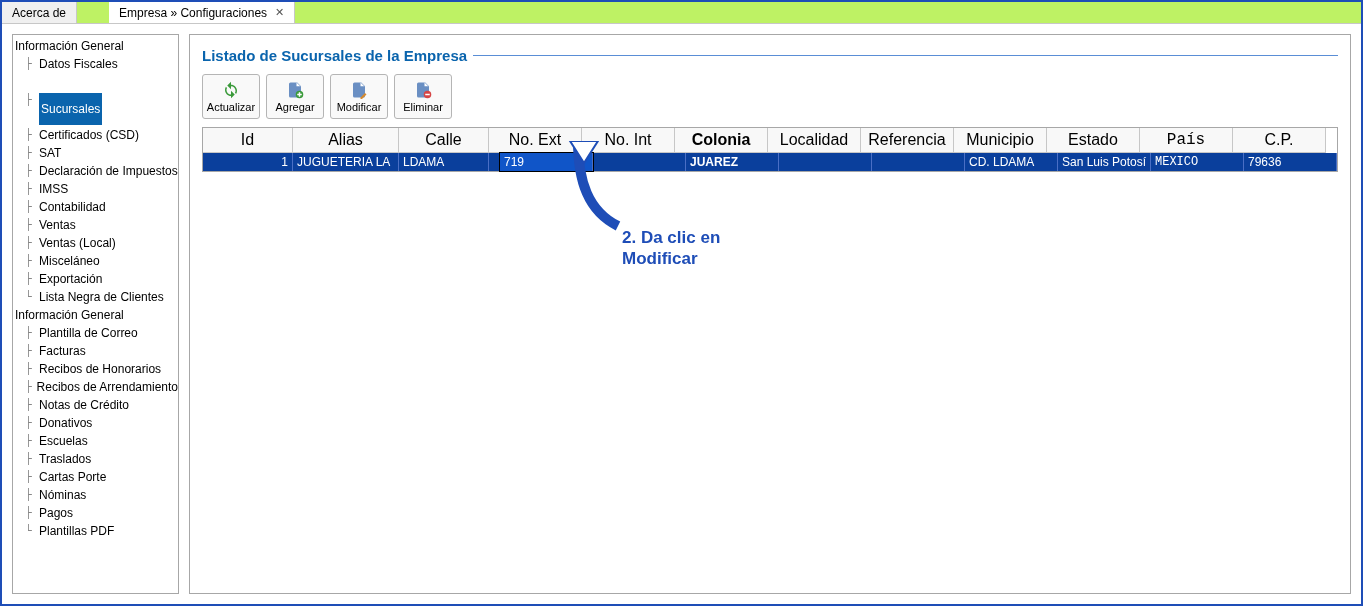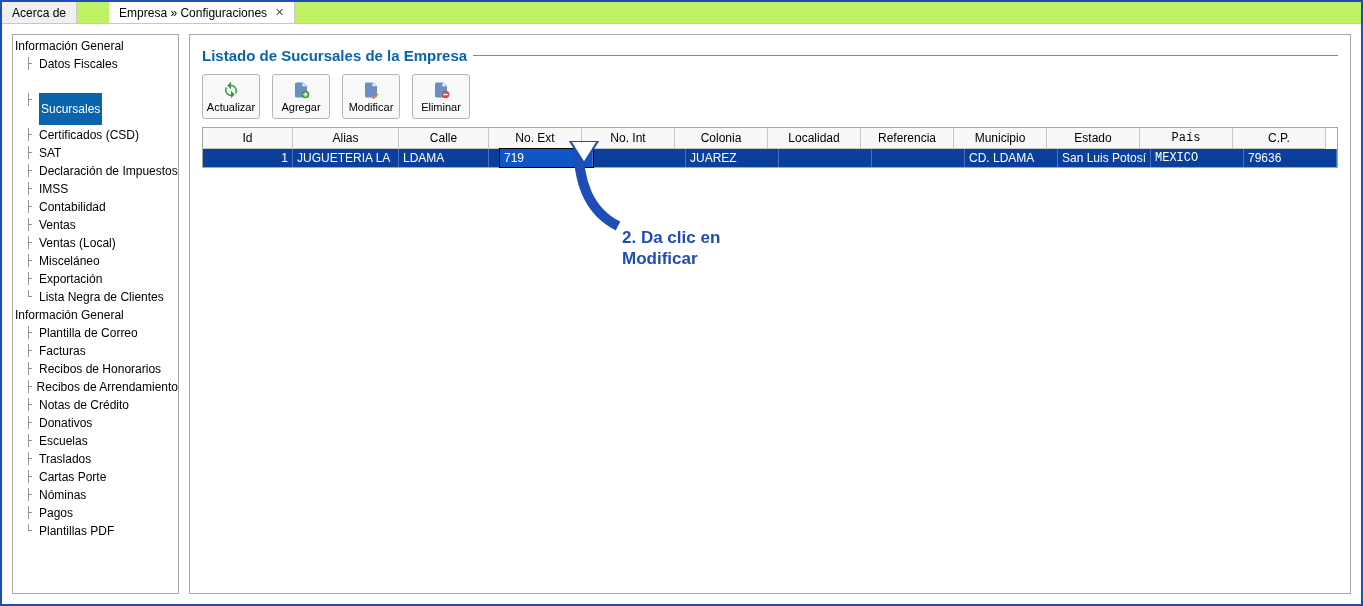--- a/index.html
+++ b/index.html
@@ -97,21 +97,21 @@
   align-items: center;
   gap: 6px;
 }
 .fieldset-head .line {
   flex: 1;
   height: 1px;
   background: #5a8ed6;
 }
 .toolbar {
   display: flex;
-  gap: 12px;
+  gap: 6px;
   margin-top: 10px;
   margin-bottom: 8px;
 }
 .toolbtn {
   display: flex;
   flex-direction: column;
   align-items: center;
   justify-content: center;
   width: 58px;
   height: 45px;
@@ -129,21 +129,21 @@
 }
 .grid-header {
   display: flex;
   background: #fff;
 }
 .grid-header .cell {
   border-right: 1px solid #c7c7c7;
   border-bottom: 1px solid #c7c7c7;
   text-align: center;
   padding: 3px 4px;
-  font-size: 12px;
+  font-size: 16px;
   background: #f8f8f8;
   overflow: hidden;
   white-space: nowrap;
 }
 .grid-row {
   display: flex;
   background: #0a3f9c;
   color: #fff;
 }
 .grid-row .cell {
@@ -158,21 +158,21 @@
   outline: 1px solid #000;
   margin-left: 11px;
 }
 
 .c-id { width: 90px; text-align:right;}
 .grid-header .c-id { text-align:center;}
 .c-alias { width: 106px; }
 .c-calle { width: 90px; }
 .c-ext { width: 93px; }
 .c-int { width: 93px; }
-.c-colonia { width: 93px; }
+.c-colonia { width: 93px; font-weight: bold; }
 .c-loc { width: 93px; }
 .c-ref { width: 93px; }
 .c-mun { width: 93px; }
 .c-est { width: 93px; }
 .c-pais { width: 93px; font-family: Liberation Mono, monospace; }
 .c-cp { width: 93px; }
 
 .annotation-arrow {
   position: absolute;
   left: 378px;

